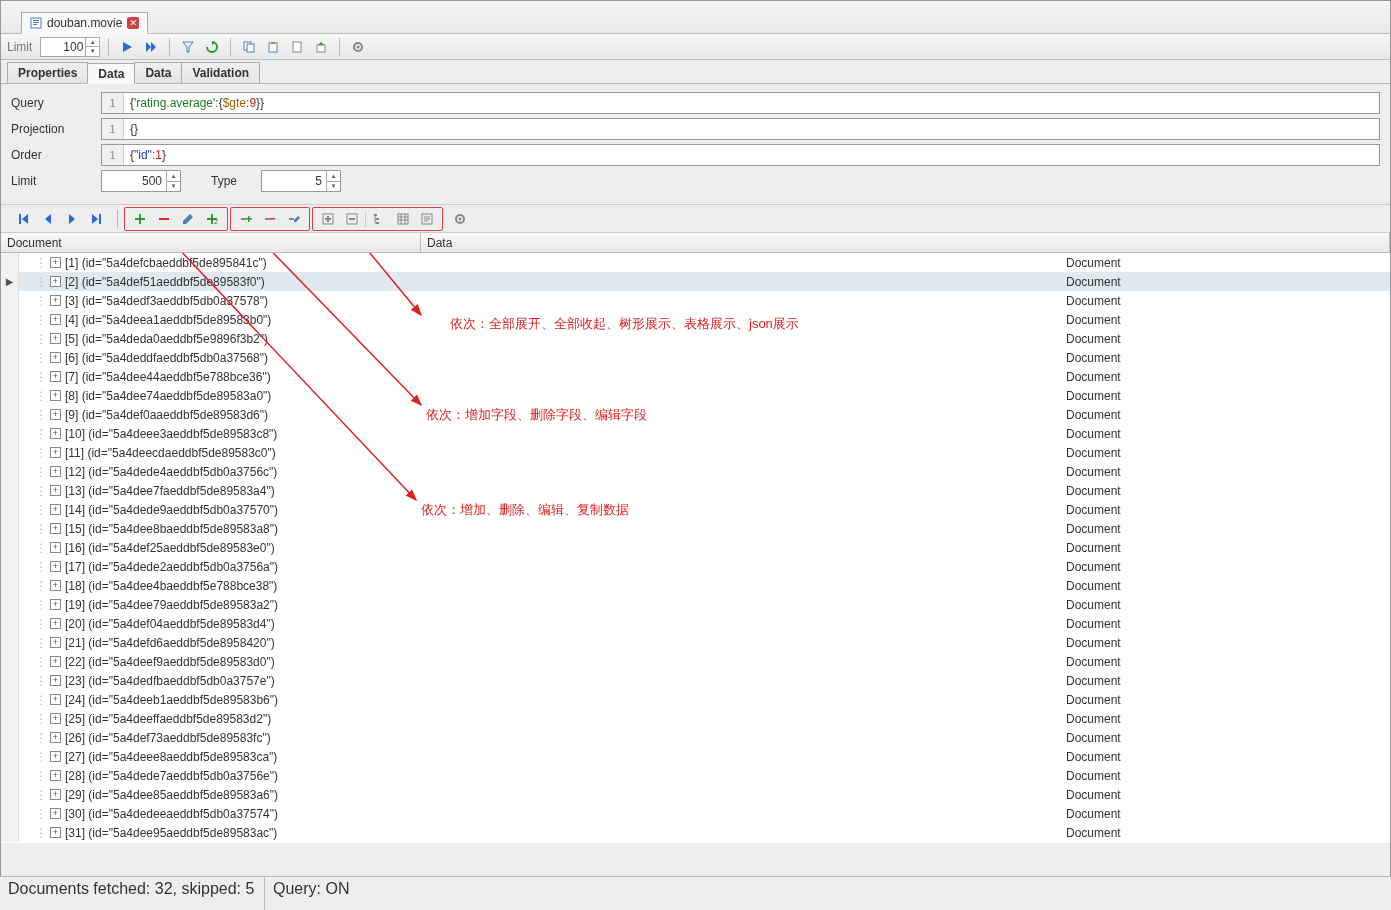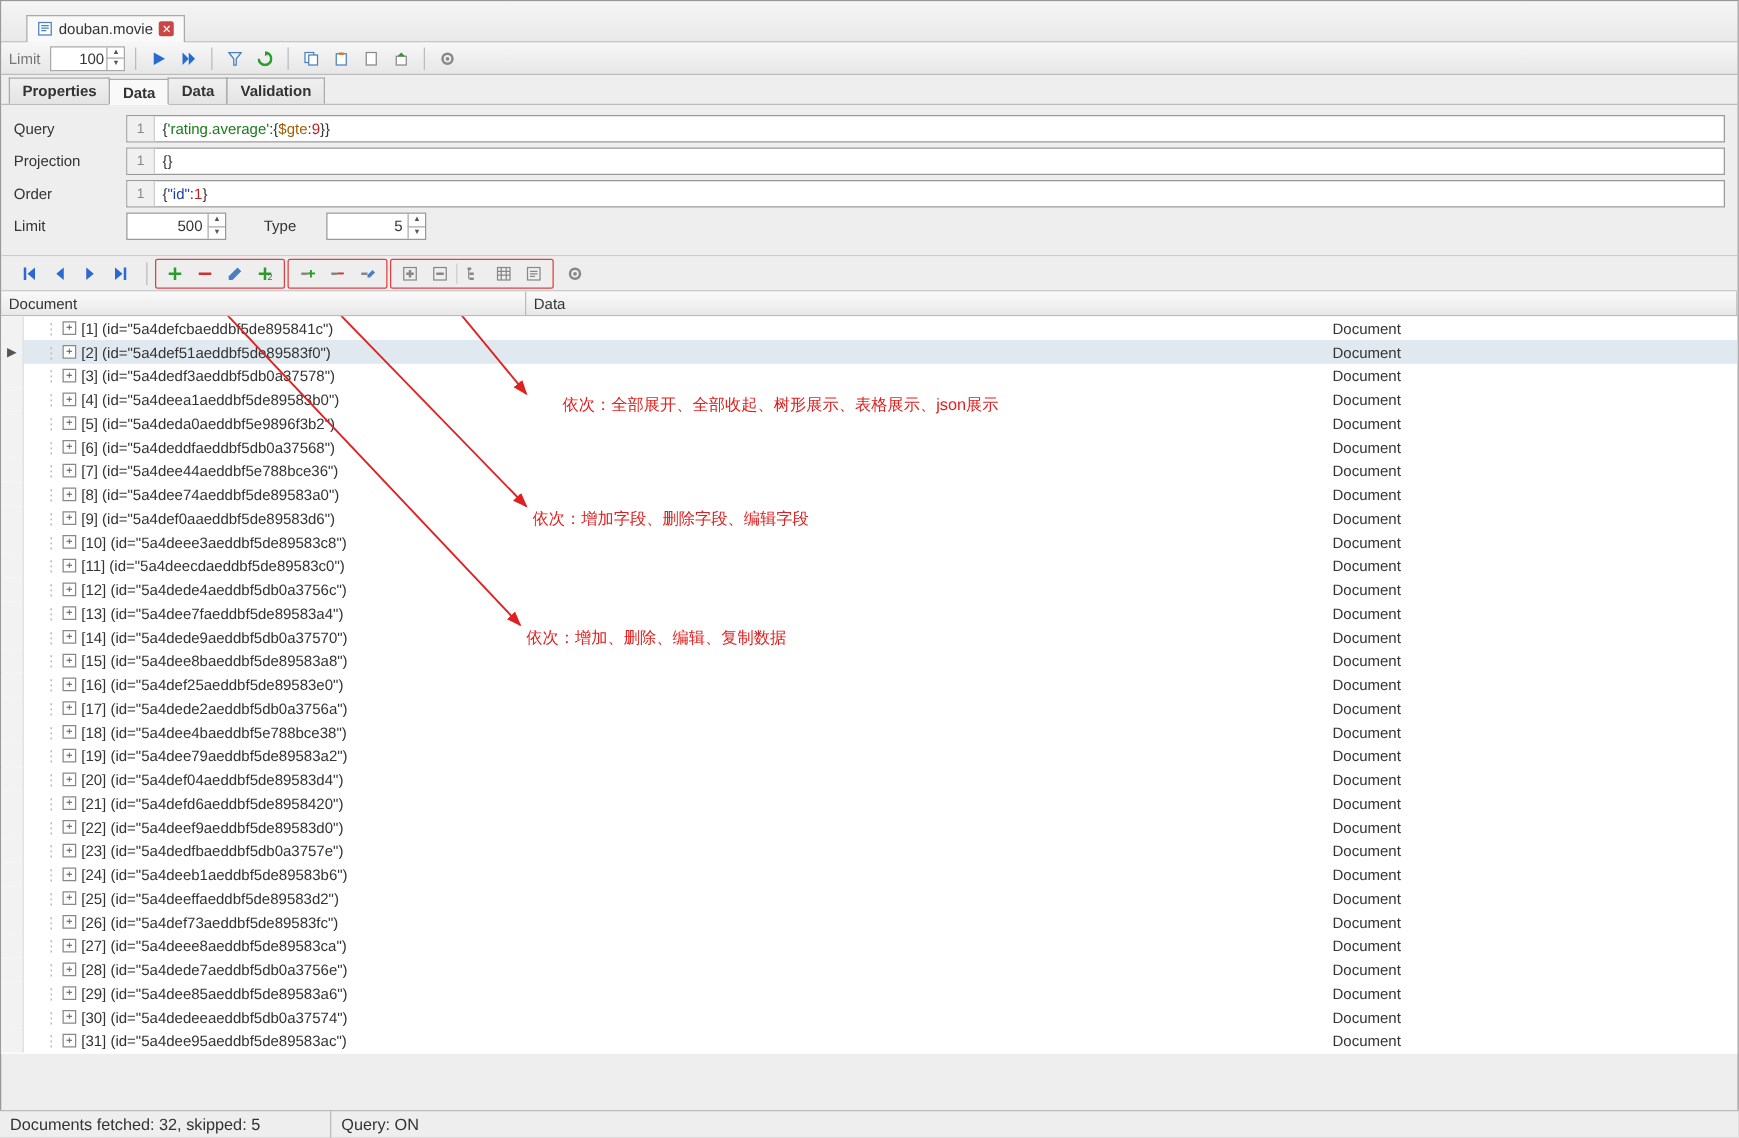--- a/index.html
+++ b/index.html
@@ -64,21 +64,21 @@
 .cell-doc { width:402px; display:flex; align-items:center; padding-left: 16px; gap:4px; }
 .expand-btn { width:11px; height:11px; border:1px solid #888; display:flex; align-items:center; justify-content:center; font-size:9px; line-height:1; color:#555; background:#fff; }
 .cell-data { flex:1; border-left: 0px solid transparent; }
 .cell-type { width: 330px; padding-left:6px; }
 .tree-dots { color:#bbb; letter-spacing:-1px; }
 
 
 .anno { position:absolute; color:#e02020; font-size:13px; z-index:11; pointer-events:none; white-space:nowrap; }
 
 
-.status-bar { position:absolute; bottom:0; left:0; right:0; height:22px; background:#eee; border-top:1px solid #bbb; display:flex; font-size:13px; }
+.status-bar { position:absolute; bottom:0; left:0; right:0; height:34px; background:#eee; border-top:1px solid #bbb; display:flex; font-size:16px; }
 .status-cell { border-right:1px solid #bbb; padding: 3px 8px; }
 
 svg { display:block; }
 .icon-play { fill:#2a9d2a; }
 .icon-blue { fill:#2a6ad0; }
 .icon-red { fill:#d03030; }
 .icon-green { fill:#2a9d2a; }
 </style>
 </head>
 <body>

